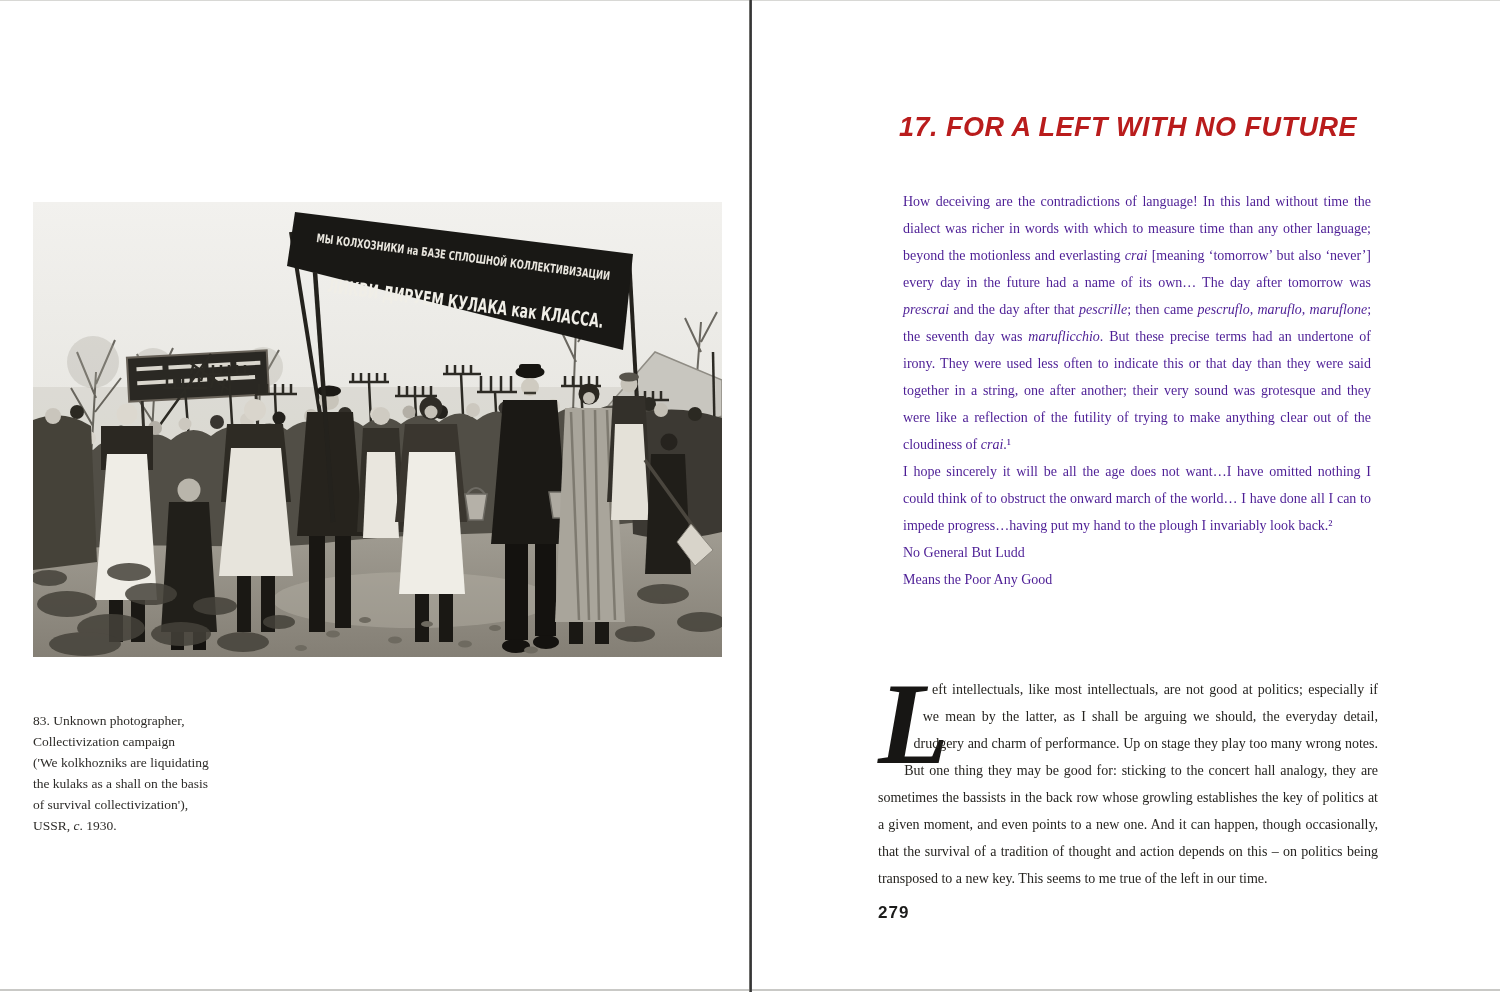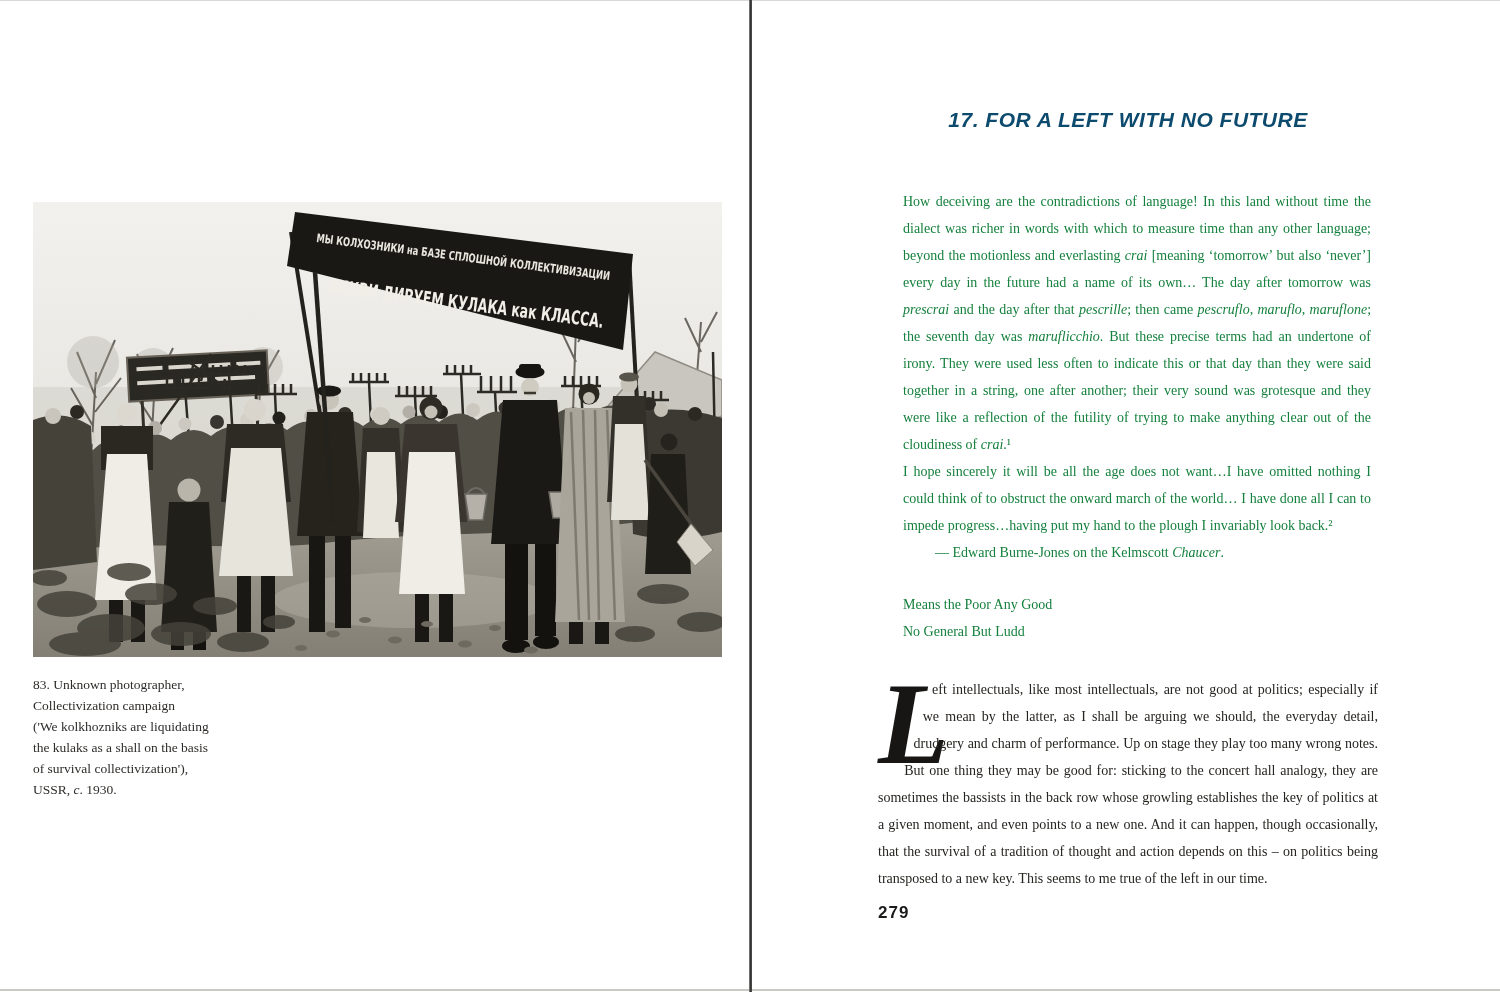--- a/index.html
+++ b/index.html
@@ -9,32 +9,32 @@
   .edge-top{position:absolute;left:0;top:0;width:1500px;height:1px;background:#d8d8d5;}
   .edge-bottom{position:absolute;left:0;top:989px;width:1500px;height:2px;background:#c9c9c6;}
 
   .divider{position:absolute;left:749px;top:0;width:3px;height:992px;
            background:linear-gradient(to right,#8a8a88,#2e2e2c 55%,#55555a);}
 
   
   .photo-wrap{position:absolute;left:33px;top:202px;width:689px;height:455px;}
   .photo-wrap svg{display:block;width:689px;height:455px;}
 
-  .caption{position:absolute;left:33px;top:674px;width:260px;
+  .caption{position:absolute;left:33px;top:710px;width:260px;
            font-size:13.5px;line-height:21px;color:#2e2c29;}
   .caption .cap-line{display:block;}
 
   
   .chapter-title{position:absolute;left:878px;top:94px;width:500px;
       text-align:center;font-family:"Liberation Sans",sans-serif;
-      font-weight:bold;font-style:italic;font-size:21px;letter-spacing:.5px;
-      color:#0c4a6e;white-space:nowrap;}
+      font-weight:bold;font-style:italic;font-size:27px;letter-spacing:.5px;
+      color:#b91c1c;white-space:nowrap;}
 
   .epigraphs{position:absolute;left:903px;top:188px;width:468px;
-      font-size:14px;line-height:27px;color:#15803d;}
+      font-size:14px;line-height:27px;color:#4c1d95;}
   .epi-text{margin:0;text-align:justify;}
   .epi-attrib{margin:0 0 25px 32px;text-align:left;}
   .epi-line{margin:0;}
 
   .bodytext{position:absolute;left:878px;top:676px;width:500px;
       font-size:14px;line-height:27px;color:#262420;text-align:justify;}
   .bodytext p{margin:0;}
   .dropcap{float:left;width:50px;height:104px;
       font-family:"Liberation Serif",serif;font-style:italic;font-weight:bold;
       font-size:116px;line-height:96px;color:#171614;letter-spacing:-4px;
@@ -285,24 +285,23 @@
 </div>
 
 <div>
 
   <h1 class="chapter-title">17. FOR A LEFT WITH NO FUTURE</h1>
 
   <div class="epigraphs">
     <p class="epi-text">How deceiving are the contradictions of language! In this land without time the dialect was richer in words with which to measure time than any other language; beyond the motionless and everlasting <i>crai</i> [meaning ‘tomorrow’ but also ‘never’] every day in the future had a name of its own… The day after tomorrow was <i>prescrai</i> and the day after that <i>pescrille</i>; then came <i>pescruflo</i>, <i>maruflo</i>, <i>maruflone</i>; the seventh day was <i>maruflicchio</i>. But these precise terms had an undertone of irony. They were used less often to indicate this or that day than they were said together in a string, one after another; their very sound was grotesque and they were like a reflection of the futility of trying to make anything clear out of the cloudiness of <i>crai</i>.¹</p>
 
     <p class="epi-text">I hope sincerely it will be all the age does not want…I have omitted nothing I could think of to obstruct the onward march of the world… I have done all I can to impede progress…having put my hand to the plough I invariably look back.²</p>
-    <p class="epi-attrib">— Edward Burne-Jones on the Kelmscott <i>Chaucer</i>.</p>
-
+
+    <p class="epi-line">No General But Ludd</p>
     <p class="epi-line">Means the Poor Any Good</p>
-    <p class="epi-line">No General But Ludd</p>
   </div>
 
   <div class="bodytext">
     <span class="dropcap">L</span>
     <p>eft intellectuals, like most intellectuals, are not good at politics; especially if we mean by the latter, as I shall be arguing we should, the everyday detail, drudgery and charm of performance. Up on stage they play too many wrong notes. But one thing they may be good for: sticking to the concert hall analogy, they are sometimes the bassists in the back row whose growling establishes the key of politics at a given moment, and even points to a new one. And it can happen, though occasionally, that the survival of a tradition of thought and action depends on this – on politics being transposed to a new key. This seems to me true of the left in our time.</p>
   </div>
 
   <div class="page-number">279</div>
 </div>
 

